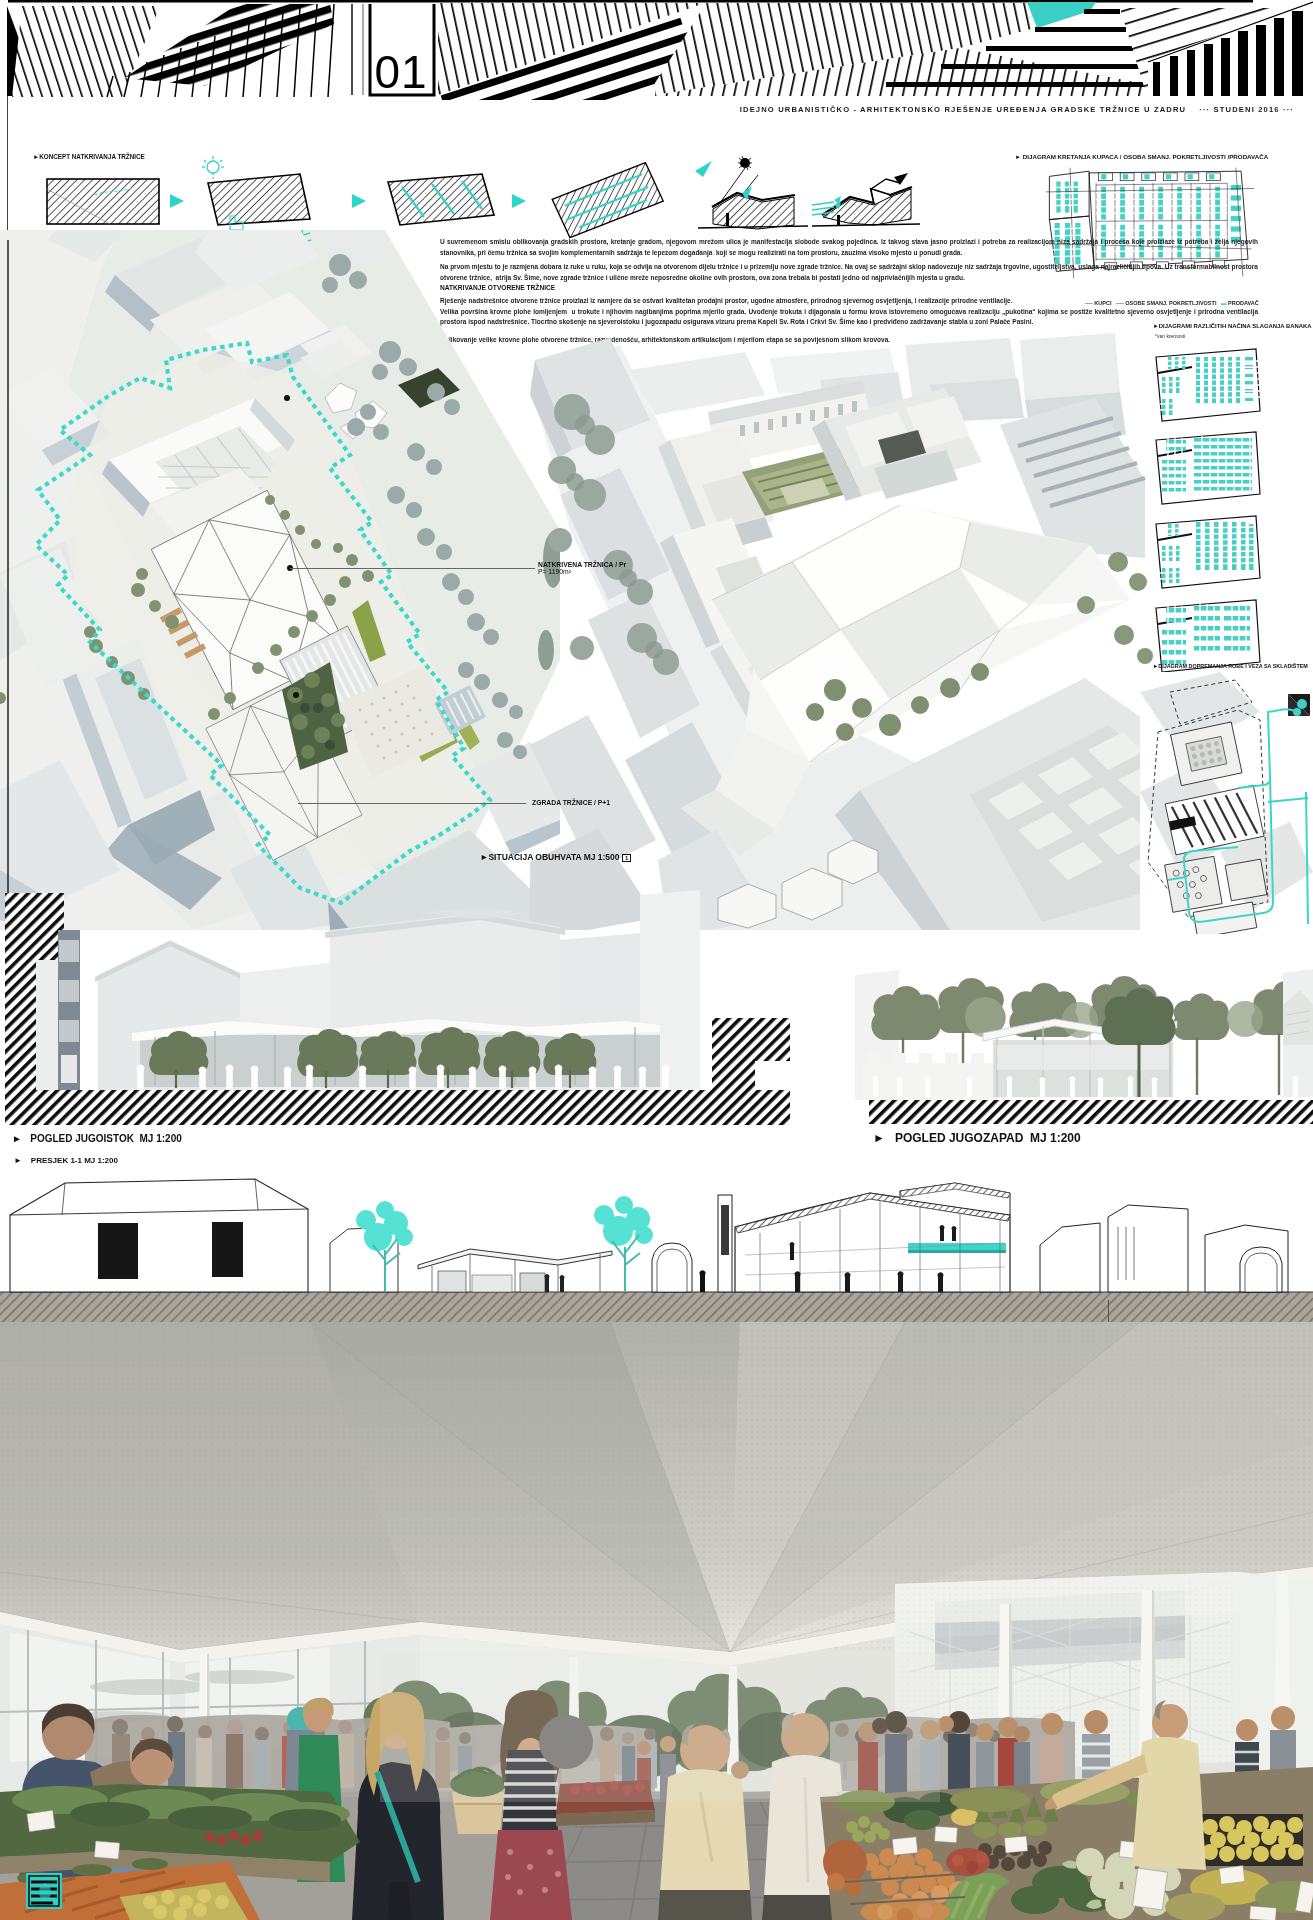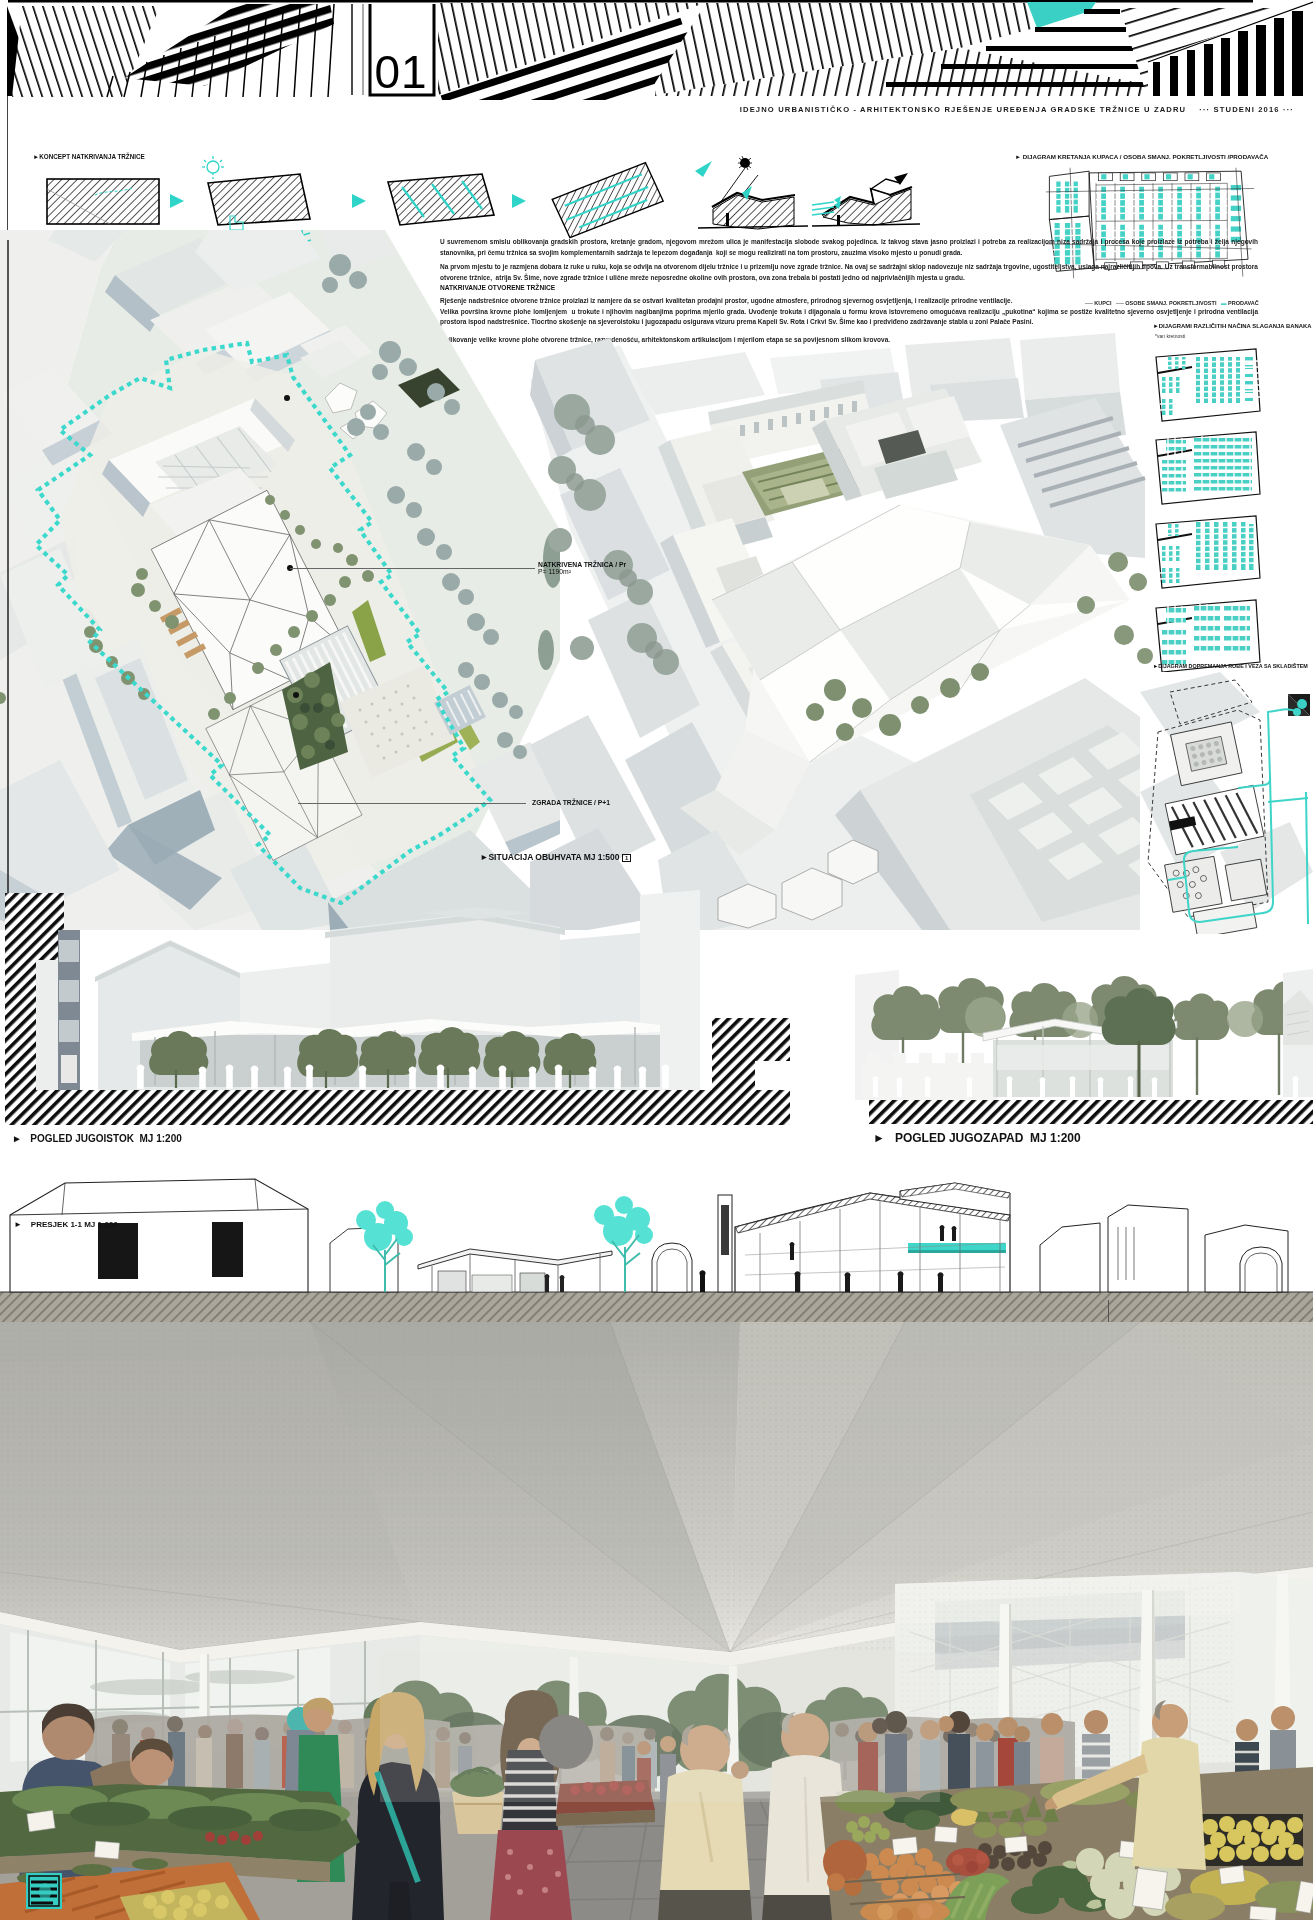--- a/index.html
+++ b/index.html
@@ -1204,21 +1204,21 @@
 <path d="M388 152 l0 -16 a3 3 0 1 1 5 0 l0 16 z"></path>
         <path d="M412 152 l0 -15 a3 3 0 1 1 5 0 l0 15 z"></path>
 <path d="M438 152 l0 -16 a3 3 0 1 1 5 0 l0 16 z"></path>
 </g>
 
 <polygon points="14,155 458,155 458,179 14,179" fill="url(#hH)"></polygon>
 </svg>
 
 <div class="lbl" style="left:873px;top:1131px;font-size:12px">►&nbsp;&nbsp; POGLED JUGOZAPAD&nbsp; MJ 1:200</div>
 
-<div class="lbl" style="left:14px;top:1220px;font-size:8px">►&nbsp;&nbsp;&nbsp; PRESJEK 1-1 MJ 1:200</div>
+<div class="lbl" style="left:14px;top:1156px;font-size:8px">►&nbsp;&nbsp;&nbsp; PRESJEK 1-1 MJ 1:200</div>
 
 <svg class="abs" style="left:0;top:1165px" width="1313" height="160" viewBox="0 0 1313 160">
 <defs>
 <pattern id="hS" width="7" height="7" patternTransform="rotate(45)" patternUnits="userSpaceOnUse">
   <rect width="7" height="7" fill="#aaa69c"></rect>
           <rect width="1.6" height="7" fill="#7a766c"></rect>
 </pattern>
 <pattern id="hT" width="5" height="5" patternTransform="rotate(45)" patternUnits="userSpaceOnUse">
   <rect width="5" height="5" fill="#fff"></rect>
           <rect width="0.9" height="5" fill="#555"></rect>

